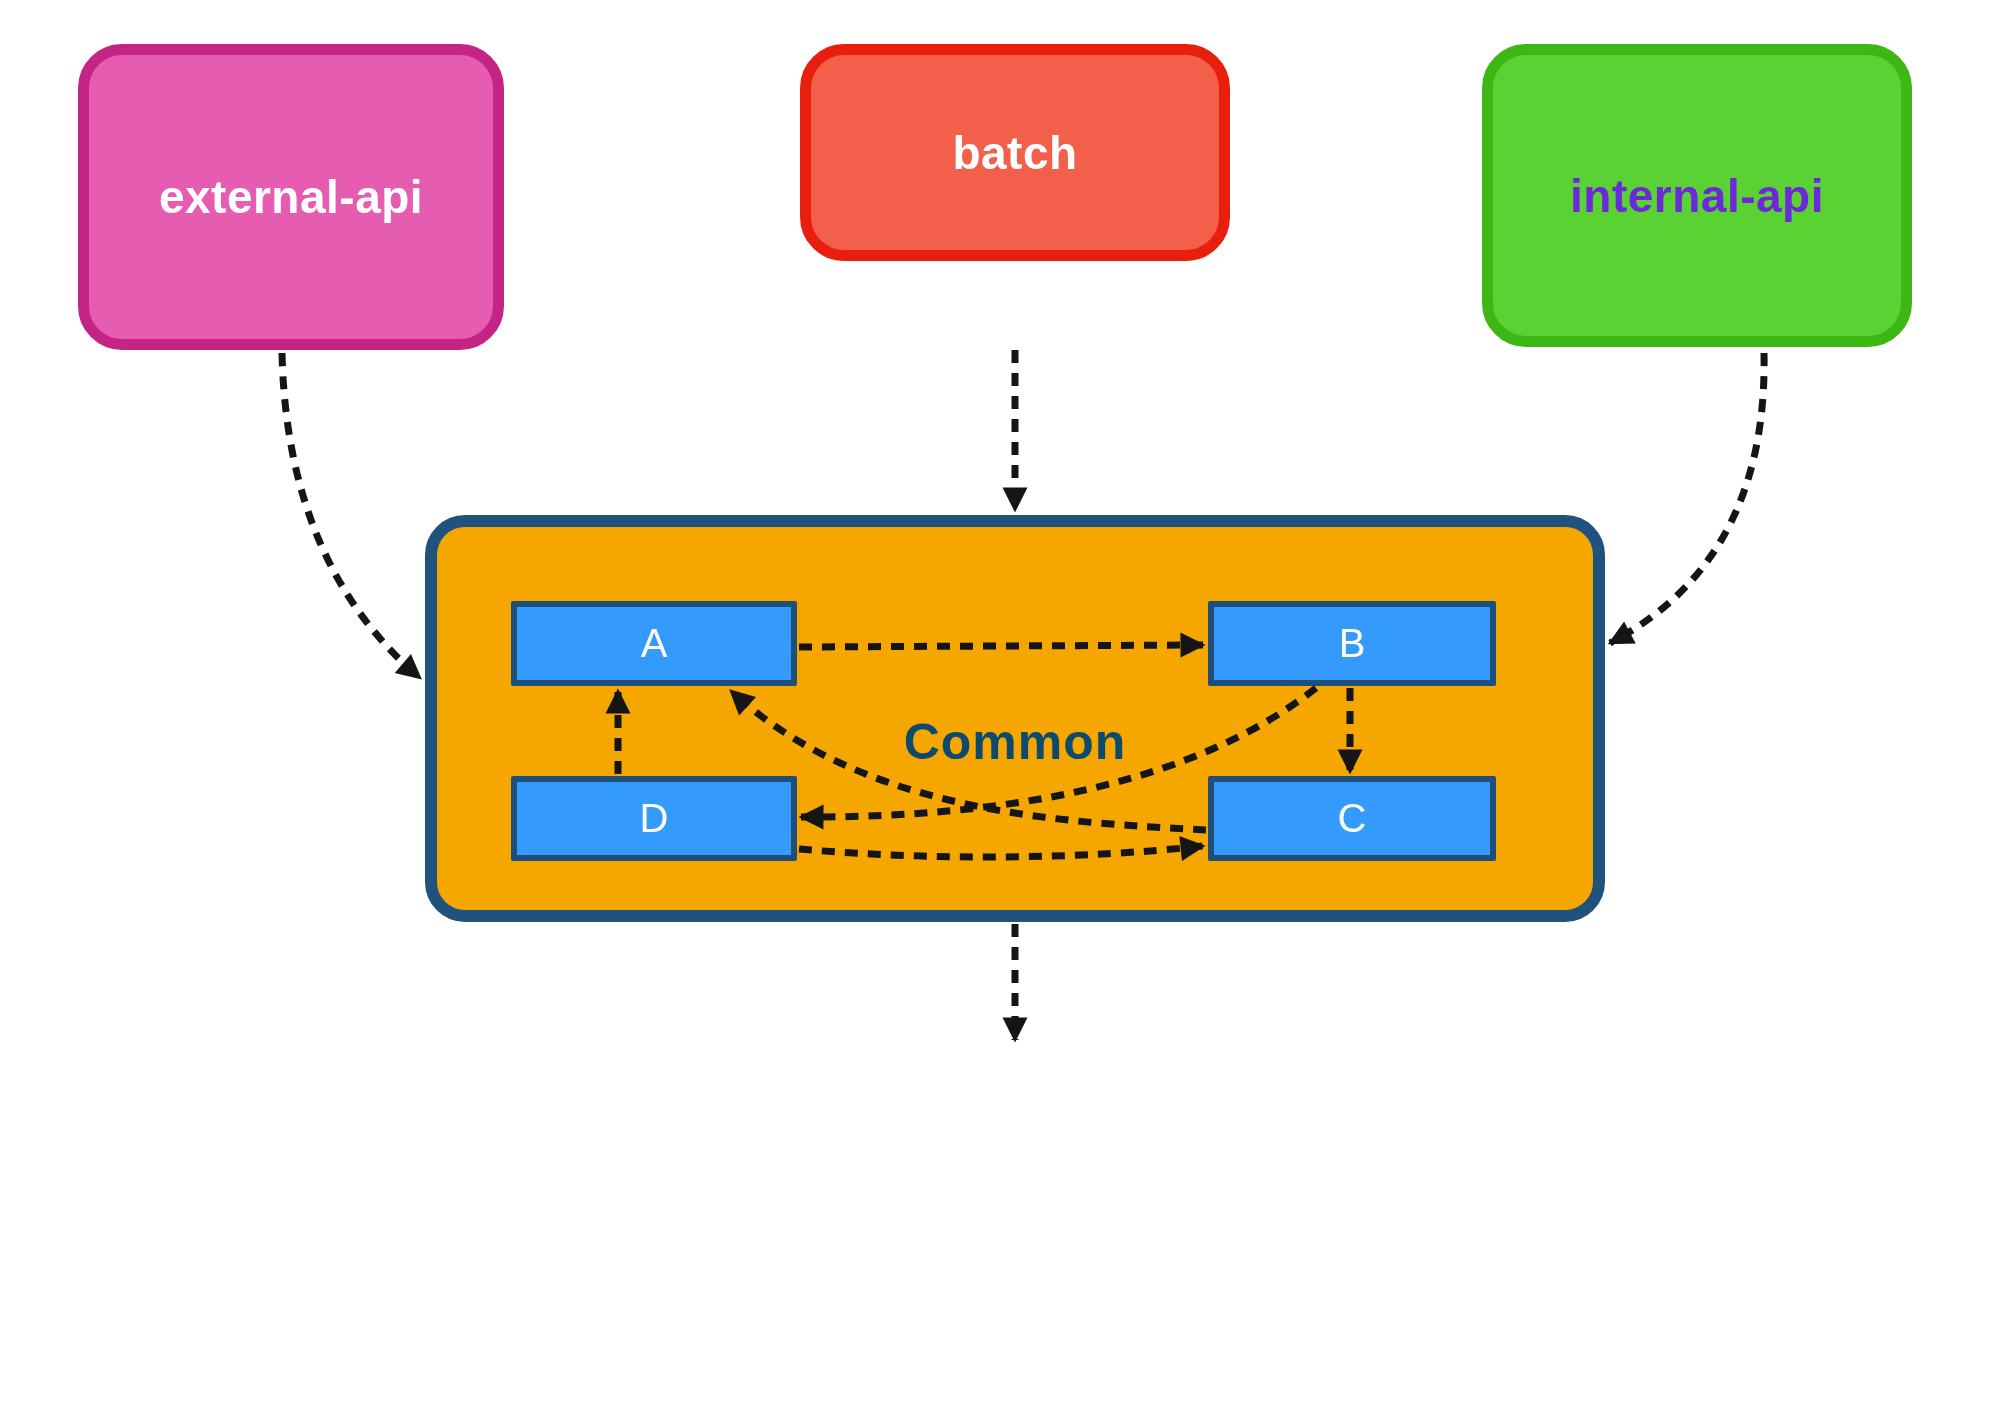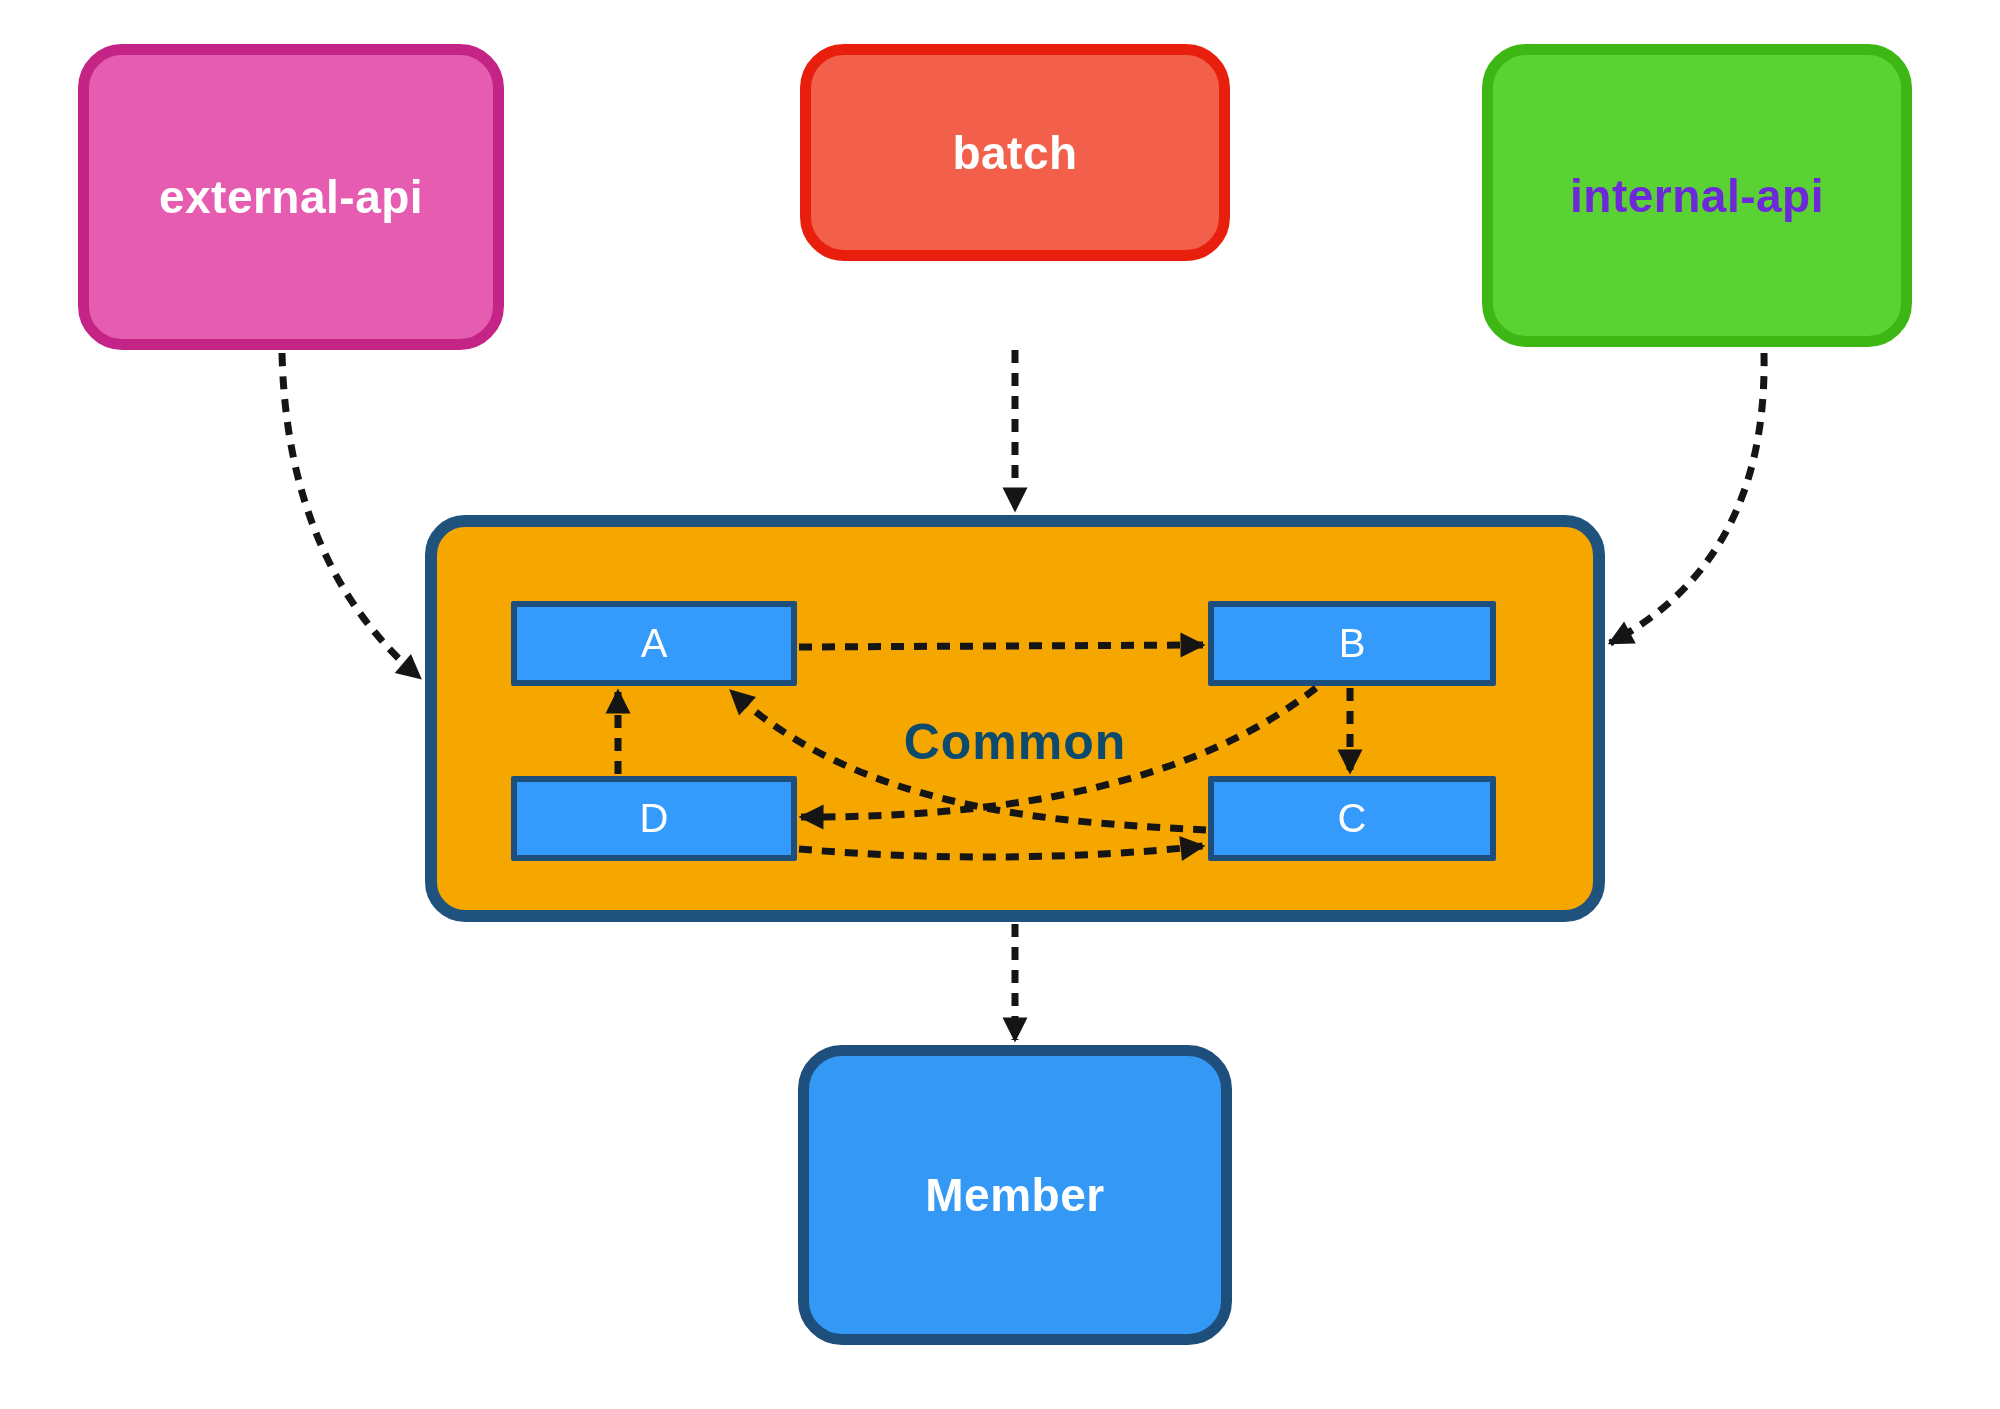--- a/index.html
+++ b/index.html
@@ -94,23 +94,20 @@
 
     <div class="node module" style="left: 74px; top: 249px; width: 286px; height: 85px; background-color: rgb(52, 154, 251); border-color: rgb(30, 78, 123); color: rgb(255, 255, 255);">
       <span>D</span>
     </div>
 
     <div class="node module" style="left: 771px; top: 249px; width: 288px; height: 85px; background-color: rgb(52, 154, 251); border-color: rgb(30, 78, 123); color: rgb(255, 255, 255);">
       <span>C</span>
     </div>
   </div>
 
-  <div class="node big" style="left: 798px; top: 1045px; width: 434px; height: 300px; background-color: rgb(51, 153, 245); border-color: rgb(30, 78, 123); color: rgb(255, 255, 255);">
-    <span>Member</span>
-  </div>
 
   <svg class="edges-layer" viewBox="0 0 2000 1409" xmlns="http://www.w3.org/2000/svg">
     <defs>
       <marker id="arrow" viewBox="0 0 12 12" refX="10" refY="6" markerWidth="30" markerHeight="30" markerUnits="userSpaceOnUse" orient="auto">
         <path class="arrow-head" d="M 1 1 L 11 6 L 1 11 Z"></path>
       </marker>
     </defs>
     <path class="edge" marker-end="url(#arrow)" d="M 282 353 Q 287 565 420 678"></path>
     <path class="edge" marker-end="url(#arrow)" d="M 1015 350 L 1015 510"></path>
     <path class="edge" marker-end="url(#arrow)" d="M 1764 353 Q 1768 560 1610 643"></path>

